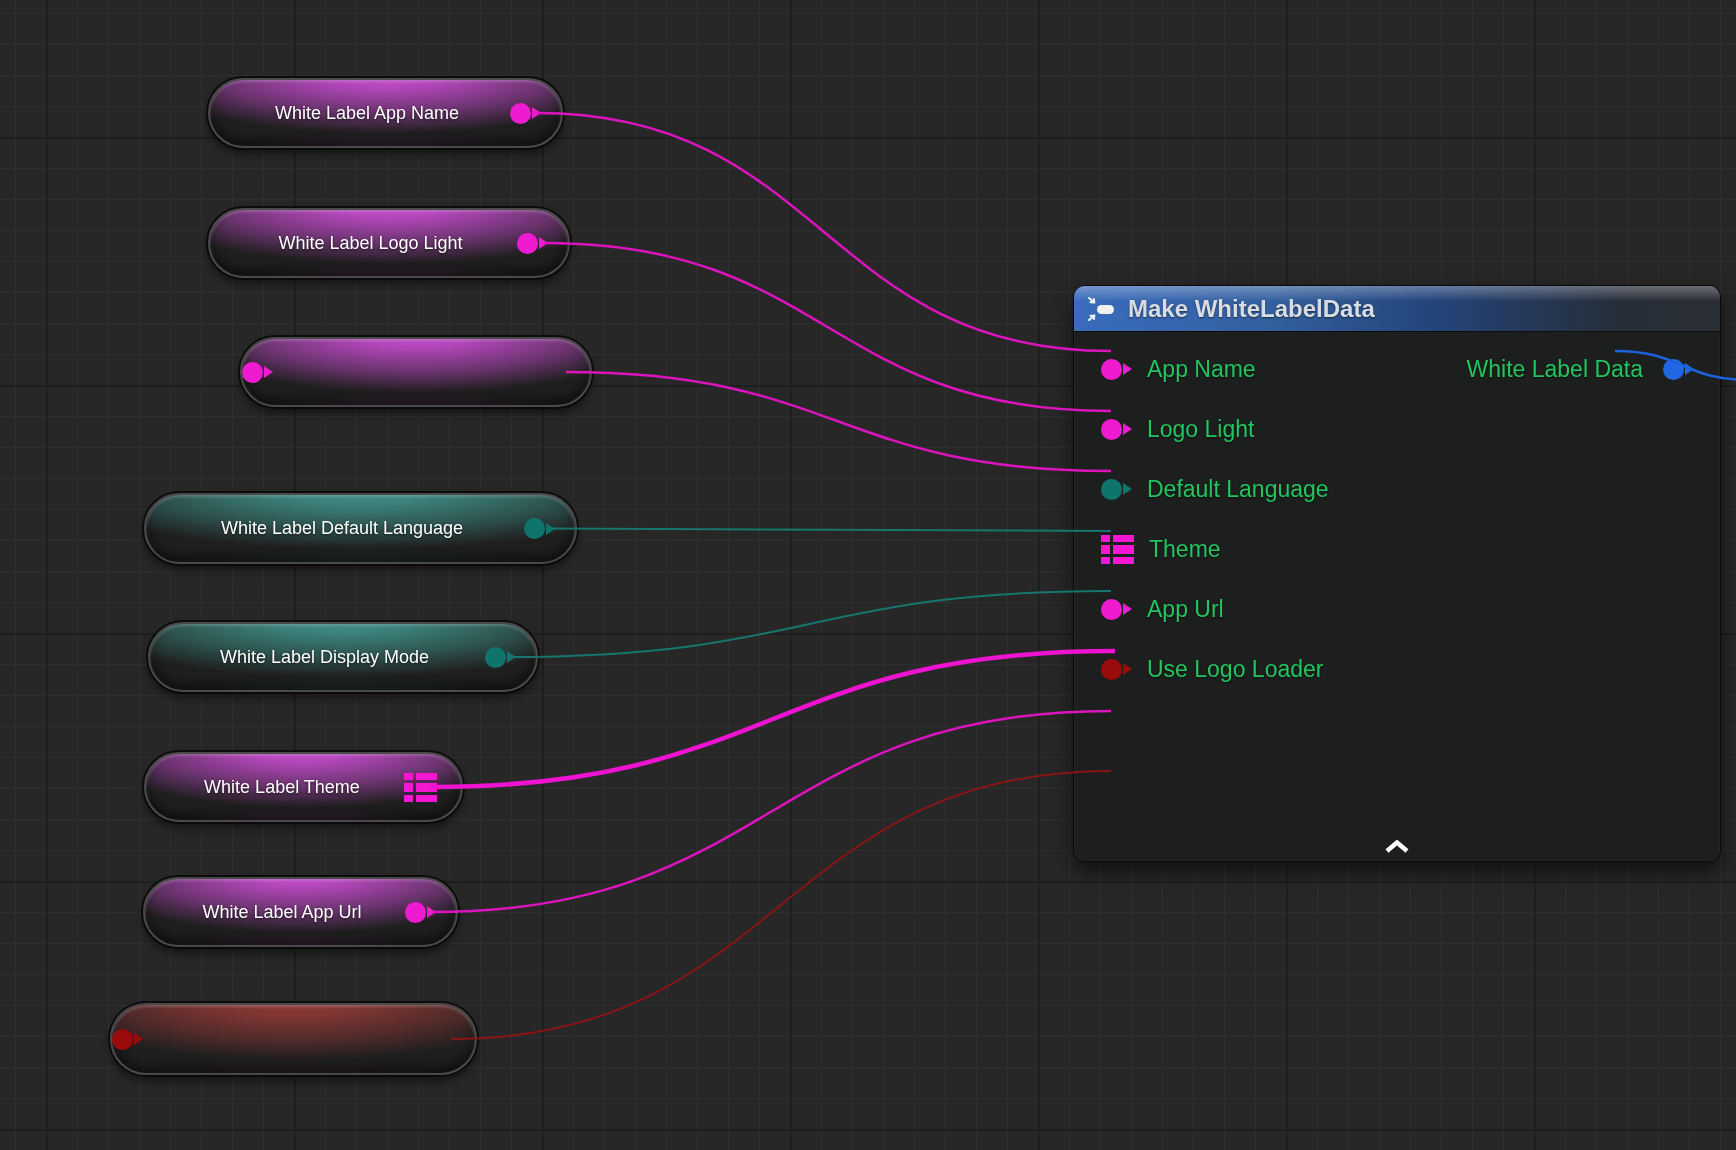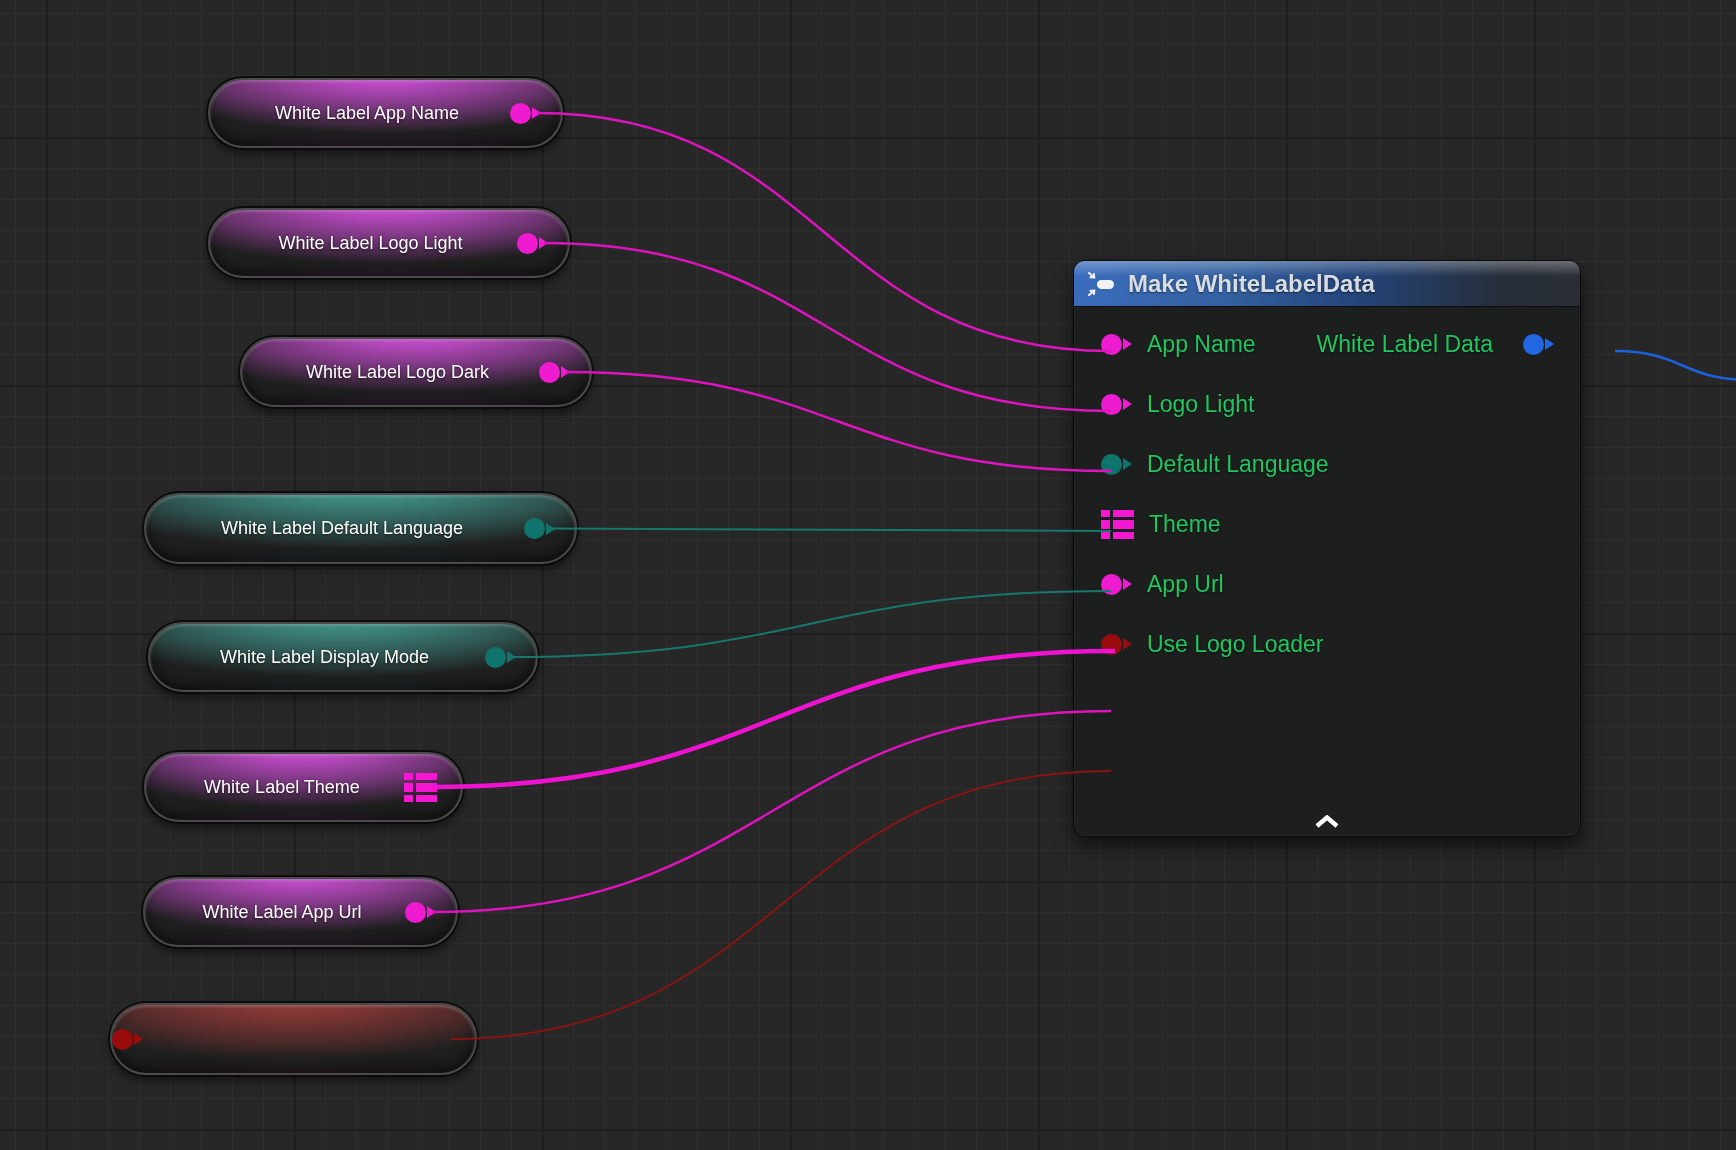--- a/index.html
+++ b/index.html
@@ -83,21 +83,21 @@
   .input-row{height:60px;display:flex;align-items:center;padding-left:27px;}
   .input-row .label, .output-row .label{
     font-size:23px;color:#22c55e;white-space:nowrap;
     text-shadow:0 1px 2px rgba(0,0,0,.5);
   }
   .input-row .label{margin-left:15px;}
   .output-row{
     position:absolute;top:53px;right:0;height:60px;
     display:flex;align-items:center;padding-right:26px;
   }
-  .output-row .label{margin-right:30px;}
+  .output-row .label{margin-right:20px;}
   .collapse-btn{
     position:absolute;left:50%;bottom:7px;transform:translateX(-50%);
     width:30px;height:16px;display:flex;align-items:center;justify-content:center;
     cursor:pointer;
   }
 </style>
 </head>
 <body>
 
 <div id="canvas">
@@ -122,21 +122,20 @@
         </span>
       </div>
       <div class="pill" style="left: 208px; top: 208px; width: 362px; height: 70px; background: radial-gradient(100% 140% at 50% -22%, rgba(194, 75, 202, 0.98) 20%, rgba(194, 75, 202, 0.45) 52%, rgba(194, 75, 202, 0) 74%), radial-gradient(72% 48% at 50% 114%, rgba(194, 75, 202, 0.28), rgba(194, 75, 202, 0) 70%), rgb(31, 31, 31);">
         <span class="label">White Label Logo Light</span>
         <span class="pin" style="--pc: #ee1bd0;">
           <span class="pin-circle"></span>
           <span class="pin-nub"></span>
         </span>
       </div>
       <div class="pill" style="left: 240px; top: 337px; width: 352px; height: 70px; background: radial-gradient(100% 140% at 50% -22%, rgba(194, 75, 202, 0.98) 20%, rgba(194, 75, 202, 0.45) 52%, rgba(194, 75, 202, 0) 74%), radial-gradient(72% 48% at 50% 114%, rgba(194, 75, 202, 0.28), rgba(194, 75, 202, 0) 70%), rgb(31, 31, 31);">
-        <span class="label">White Label Logo Dark</span>
         <span class="pin" style="--pc: #ee1bd0;">
           <span class="pin-circle"></span>
           <span class="pin-nub"></span>
         </span>
       </div>
       <div class="pill" style="left: 144px; top: 493px; width: 433px; height: 71px; background: radial-gradient(100% 140% at 50% -22%, rgba(63, 142, 134, 0.98) 20%, rgba(63, 142, 134, 0.45) 52%, rgba(63, 142, 134, 0) 74%), radial-gradient(72% 48% at 50% 114%, rgba(63, 142, 134, 0.28), rgba(63, 142, 134, 0) 70%), rgb(31, 31, 31);">
         <span class="label">White Label Default Language</span>
         <span class="pin" style="--pc: #0f756c;">
           <span class="pin-circle"></span>
           <span class="pin-nub"></span>
@@ -168,21 +167,21 @@
         </span>
       </div>
       <div class="pill" style="left: 110px; top: 1003px; width: 367px; height: 72px; background: radial-gradient(100% 140% at 50% -22%, rgba(142, 57, 54, 0.98) 20%, rgba(142, 57, 54, 0.45) 52%, rgba(142, 57, 54, 0) 74%), radial-gradient(72% 48% at 50% 114%, rgba(142, 57, 54, 0.28), rgba(142, 57, 54, 0) 70%), rgb(31, 31, 31);">
         <span class="pin" style="--pc: #9a0c0c;">
           <span class="pin-circle"></span>
           <span class="pin-nub"></span>
         </span>
       </div>
     </div>
 
-  <div id="make-node" style="left: 1073px; top: 260px; width: 508px; height: 577px;">
+  <div id="make-node" style="left: 1073px; top: 285px; width: 648px; height: 577px;">
     <div class="node-header">
       <svg width="29" height="28" viewBox="0 0 29 28">
         <rect x="10" y="10" width="17" height="9" rx="4.5" fill="#f2f2f2"></rect>
         <path d="M2 3 L7.4 7.6 M7.4 7.6 L3.4 7.3 M7.4 7.6 L6.8 3.9" stroke="#f2f2f2" stroke-width="2" fill="none" stroke-linecap="round"></path>
         <path d="M2 25 L7.4 20.4 M7.4 20.4 L3.4 20.7 M7.4 20.4 L6.8 24.1" stroke="#f2f2f2" stroke-width="2" fill="none" stroke-linecap="round"></path>
       </svg>
       <span class="node-title">Make WhiteLabelData</span>
     </div>
     <div id="make-inputs">
         <div class="input-row">

